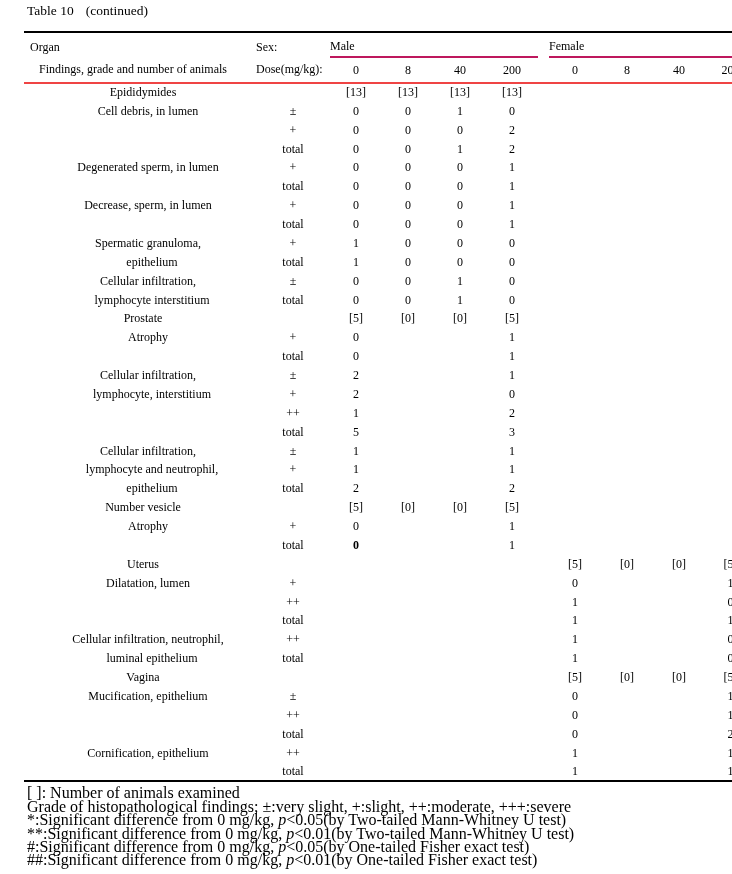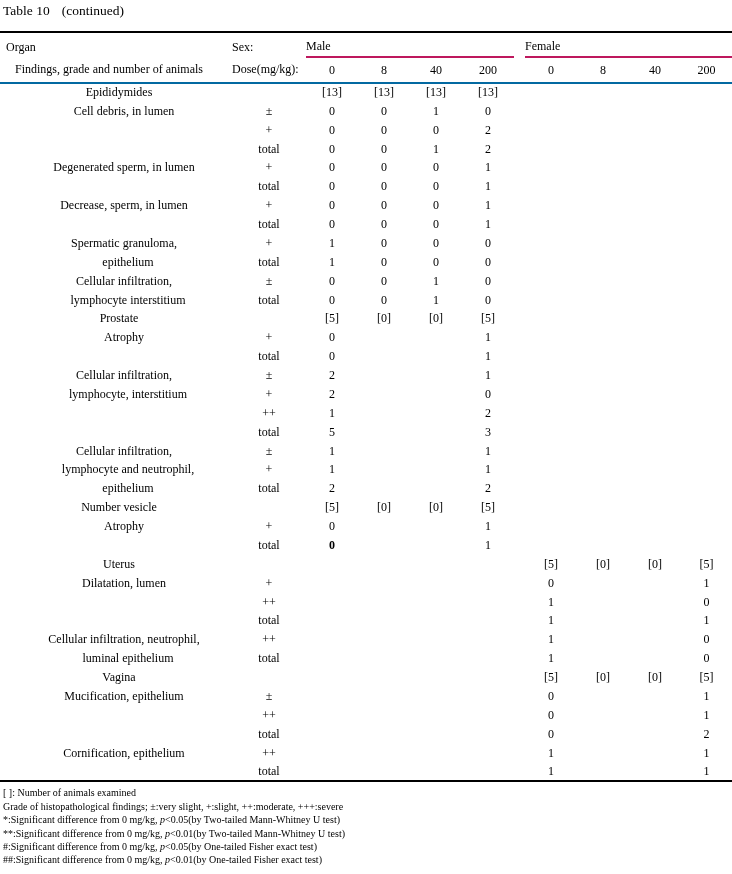--- a/index.html
+++ b/index.html
@@ -4,21 +4,21 @@
 <style>
   * { box-sizing: border-box; }
   html, body {
     margin: 0; padding: 0;
     width: 732px; height: 874px;
     background: #ffffff;
     color: #000000;
     font-family: "Liberation Serif", serif;
     overflow: hidden;
   }
-  .page { width: 732px; height: 760px; }
+  .page { width: 732px; height: 760px; padding-left: 24px; }
   .title {
     padding: 3px 0 0 3px;
     font-size: 13.5px;
     height: 23px;
   }
   .title .suffix { margin-left: 12px; }
 
   table.main {
     width: 732px;
     table-layout: fixed;
@@ -28,34 +28,34 @@
     border-bottom: 2px solid #000;
   }
   td {
     padding: 0;
     font-size: 12px;
     white-space: nowrap;
     overflow: visible;
   }
   tr.h1 td { height: 25px; vertical-align: bottom; padding-bottom: 2px; margin-top: 12px; }
   tr.h1 td.group { border-bottom: 2px solid #be185d; }
-  tr.h2 td { height: 26px; vertical-align: middle; border-bottom: 2px solid #0369a1; }
+  tr.h2 td { height: 26px; vertical-align: middle; border-bottom: 2px solid #ef4444; }
   .c-organ { text-align: left; padding-left: 6px; }
   .c-findings { text-align: left; padding-left: 15px; }
   .c-sex, .c-dose { text-align: left; padding-right: 1px; }
   .num, .val, .grade { text-align: center; }
   tbody td { height: 18.88px; vertical-align: middle; }
   td.label { text-align: center; }
   .i0 { padding-left: 6px; }
   .i1 { padding-left: 16px; }
   .i2 { padding-left: 24px; }
   .bold { font-weight: bold; }
   .footnotes {
     margin: 4px 0 0 3px;
-    font-size: 10px;
+    font-size: 16px;
     line-height: 13.4px;
   }
 </style>
 </head>
 <body>
 
 <div class="page">
 
   <div class="title">
     <span>Table 10</span><span class="suffix">(continued)</span>

